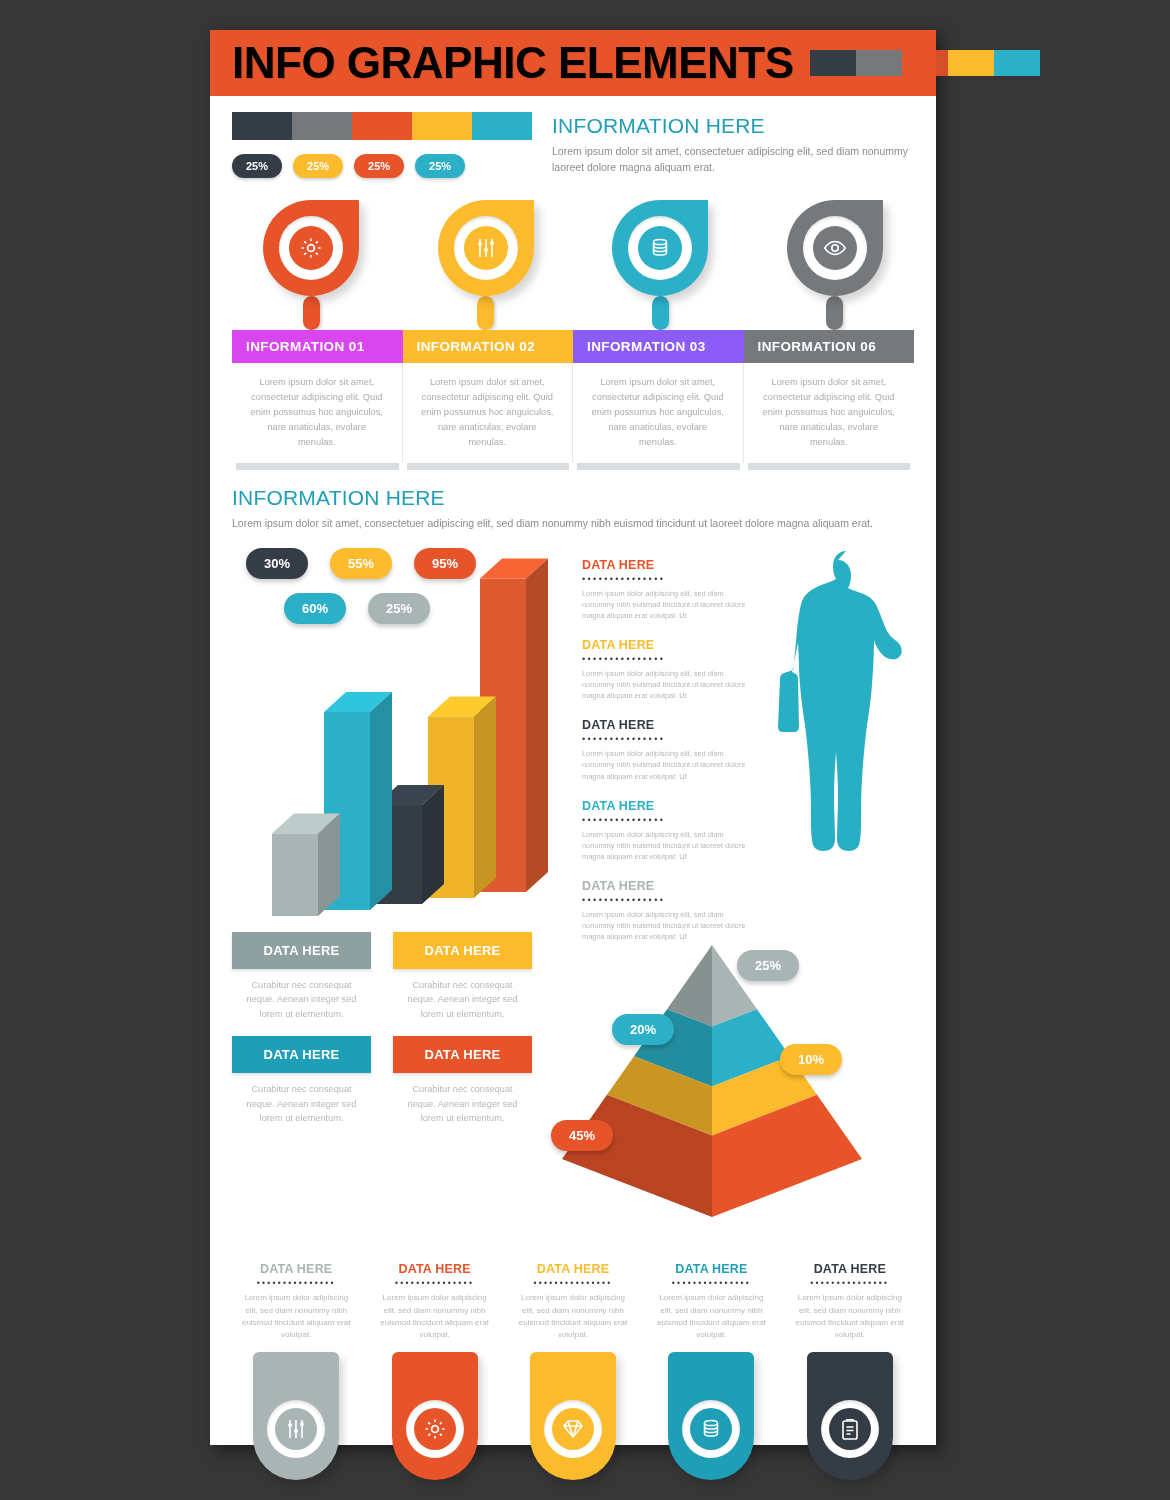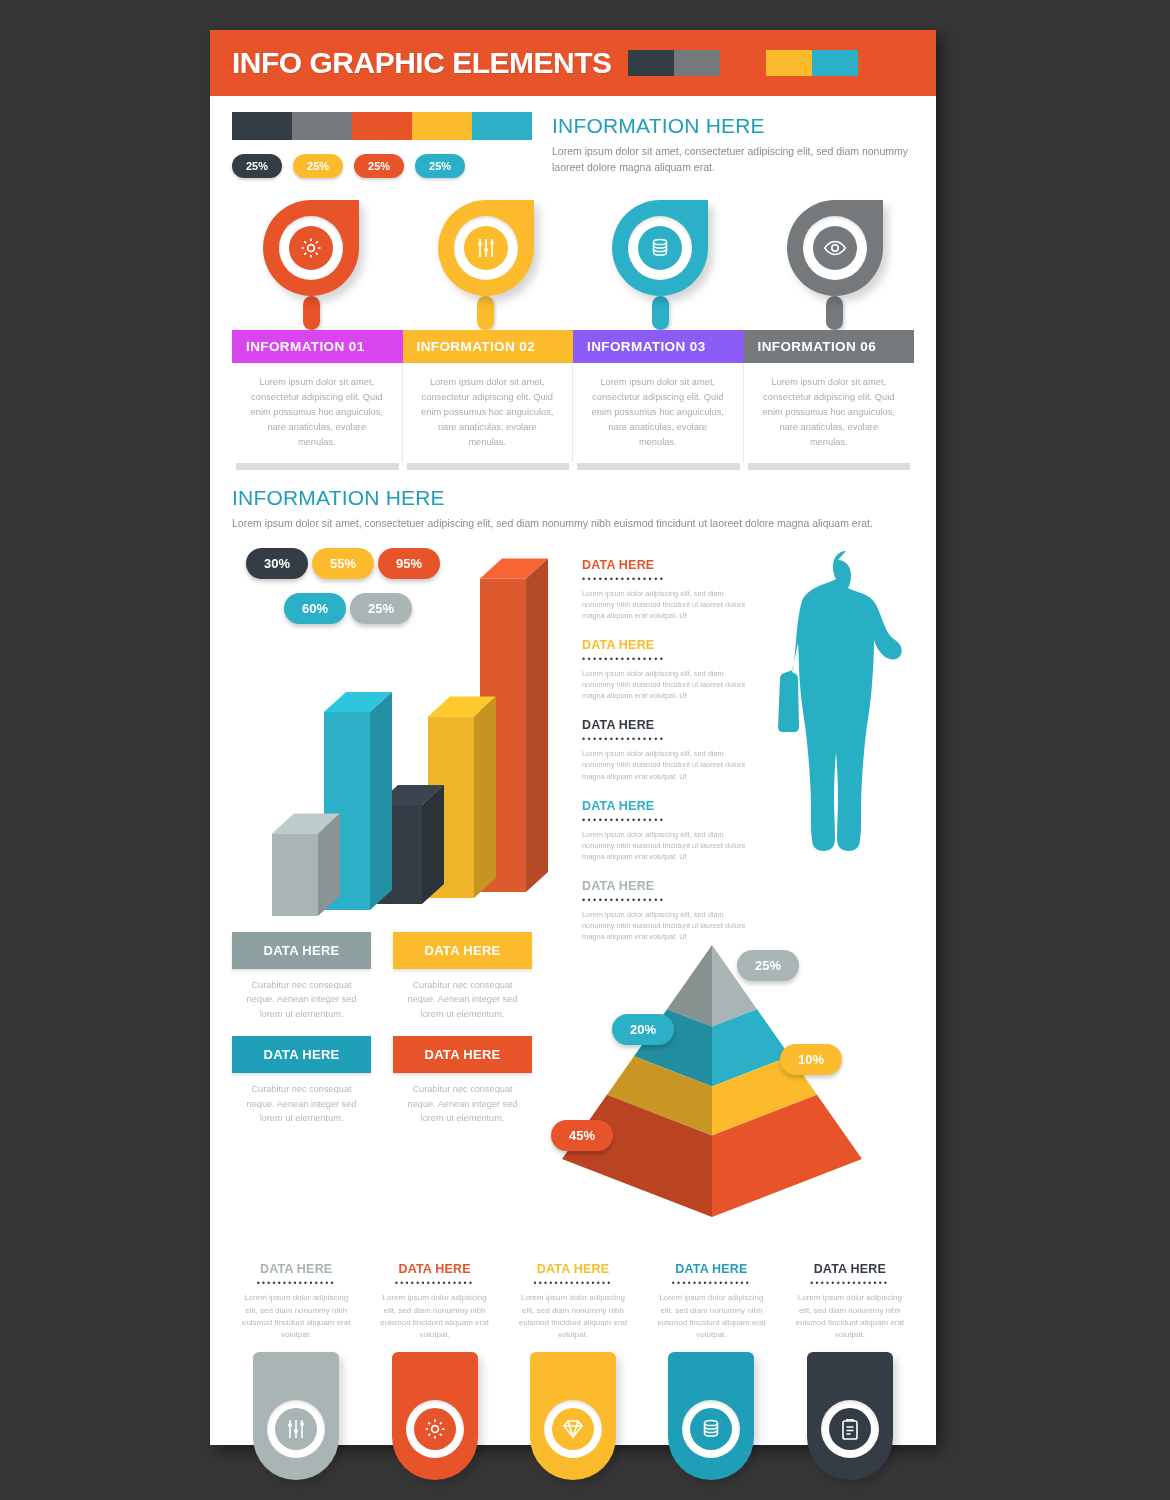--- a/index.html
+++ b/index.html
@@ -15,21 +15,21 @@
     background: #ffffff;
     box-shadow: 6px 6px 14px rgba(0,0,0,0.45);
   }
   
   .header {
     background: #E8542A; height: 66px;
     display: flex; align-items: center; padding: 0 22px;
     position: relative;
   }
   .header-title {
-    color: #ffffff; font-size: 30px; font-weight: bold;
+    color: #000000; font-size: 44px; font-weight: bold;
     letter-spacing: -0.5px; white-space: nowrap;
     text-shadow: 1px 1px 0 rgba(0,0,0,.12);
   }
   .header-swatches { display: flex; margin-left: 16px; }
   .header-swatches span { width: 46px; height: 26px; display: block; }
   .slogan-bar {
     background: #E8542A; height: 38px; border-top: 1px solid #d14a22;
     display: flex; align-items: center; padding-left: 48px;
   }
   .slogan {
@@ -95,21 +95,21 @@
     min-height: 78px;
   }
   .card:last-child .card-body { border-right: none; }
   .card-foot { height: 7px; background: #d8dde0; margin: 0 4px; }
   
   .sec2 { padding: 16px 22px 0 22px; }
   .sec2 .sec-body { max-width: 650px; }
   
   .chart-area { position: relative; height: 390px; margin-top: 6px; }
   .pill-cluster { position: absolute; left: 14px; top: 10px; width: 210px; }
-  .pill-cluster .row { display: flex; gap: 4px; }
+  .pill-cluster .row { display: flex; gap: 22px; }
   .pill-cluster .row.second { margin-top: 14px; margin-left: 38px; }
   .pill-lg {
     border-radius: 17px; color: #fff; font-size: 13px; font-weight: bold;
     padding: 8px 18px; box-shadow: 0 3px 4px rgba(0,0,0,.2);
   }
   .bars { position: absolute; left: 10px; top: 0; width: 330px; height: 390px; }
   
   .datalist { position: absolute; left: 350px; top: 20px; width: 175px; }
   .dl-item { margin-bottom: 17px; }
   .dl-head { font-size: 12.5px; font-weight: bold; letter-spacing: .2px; }

